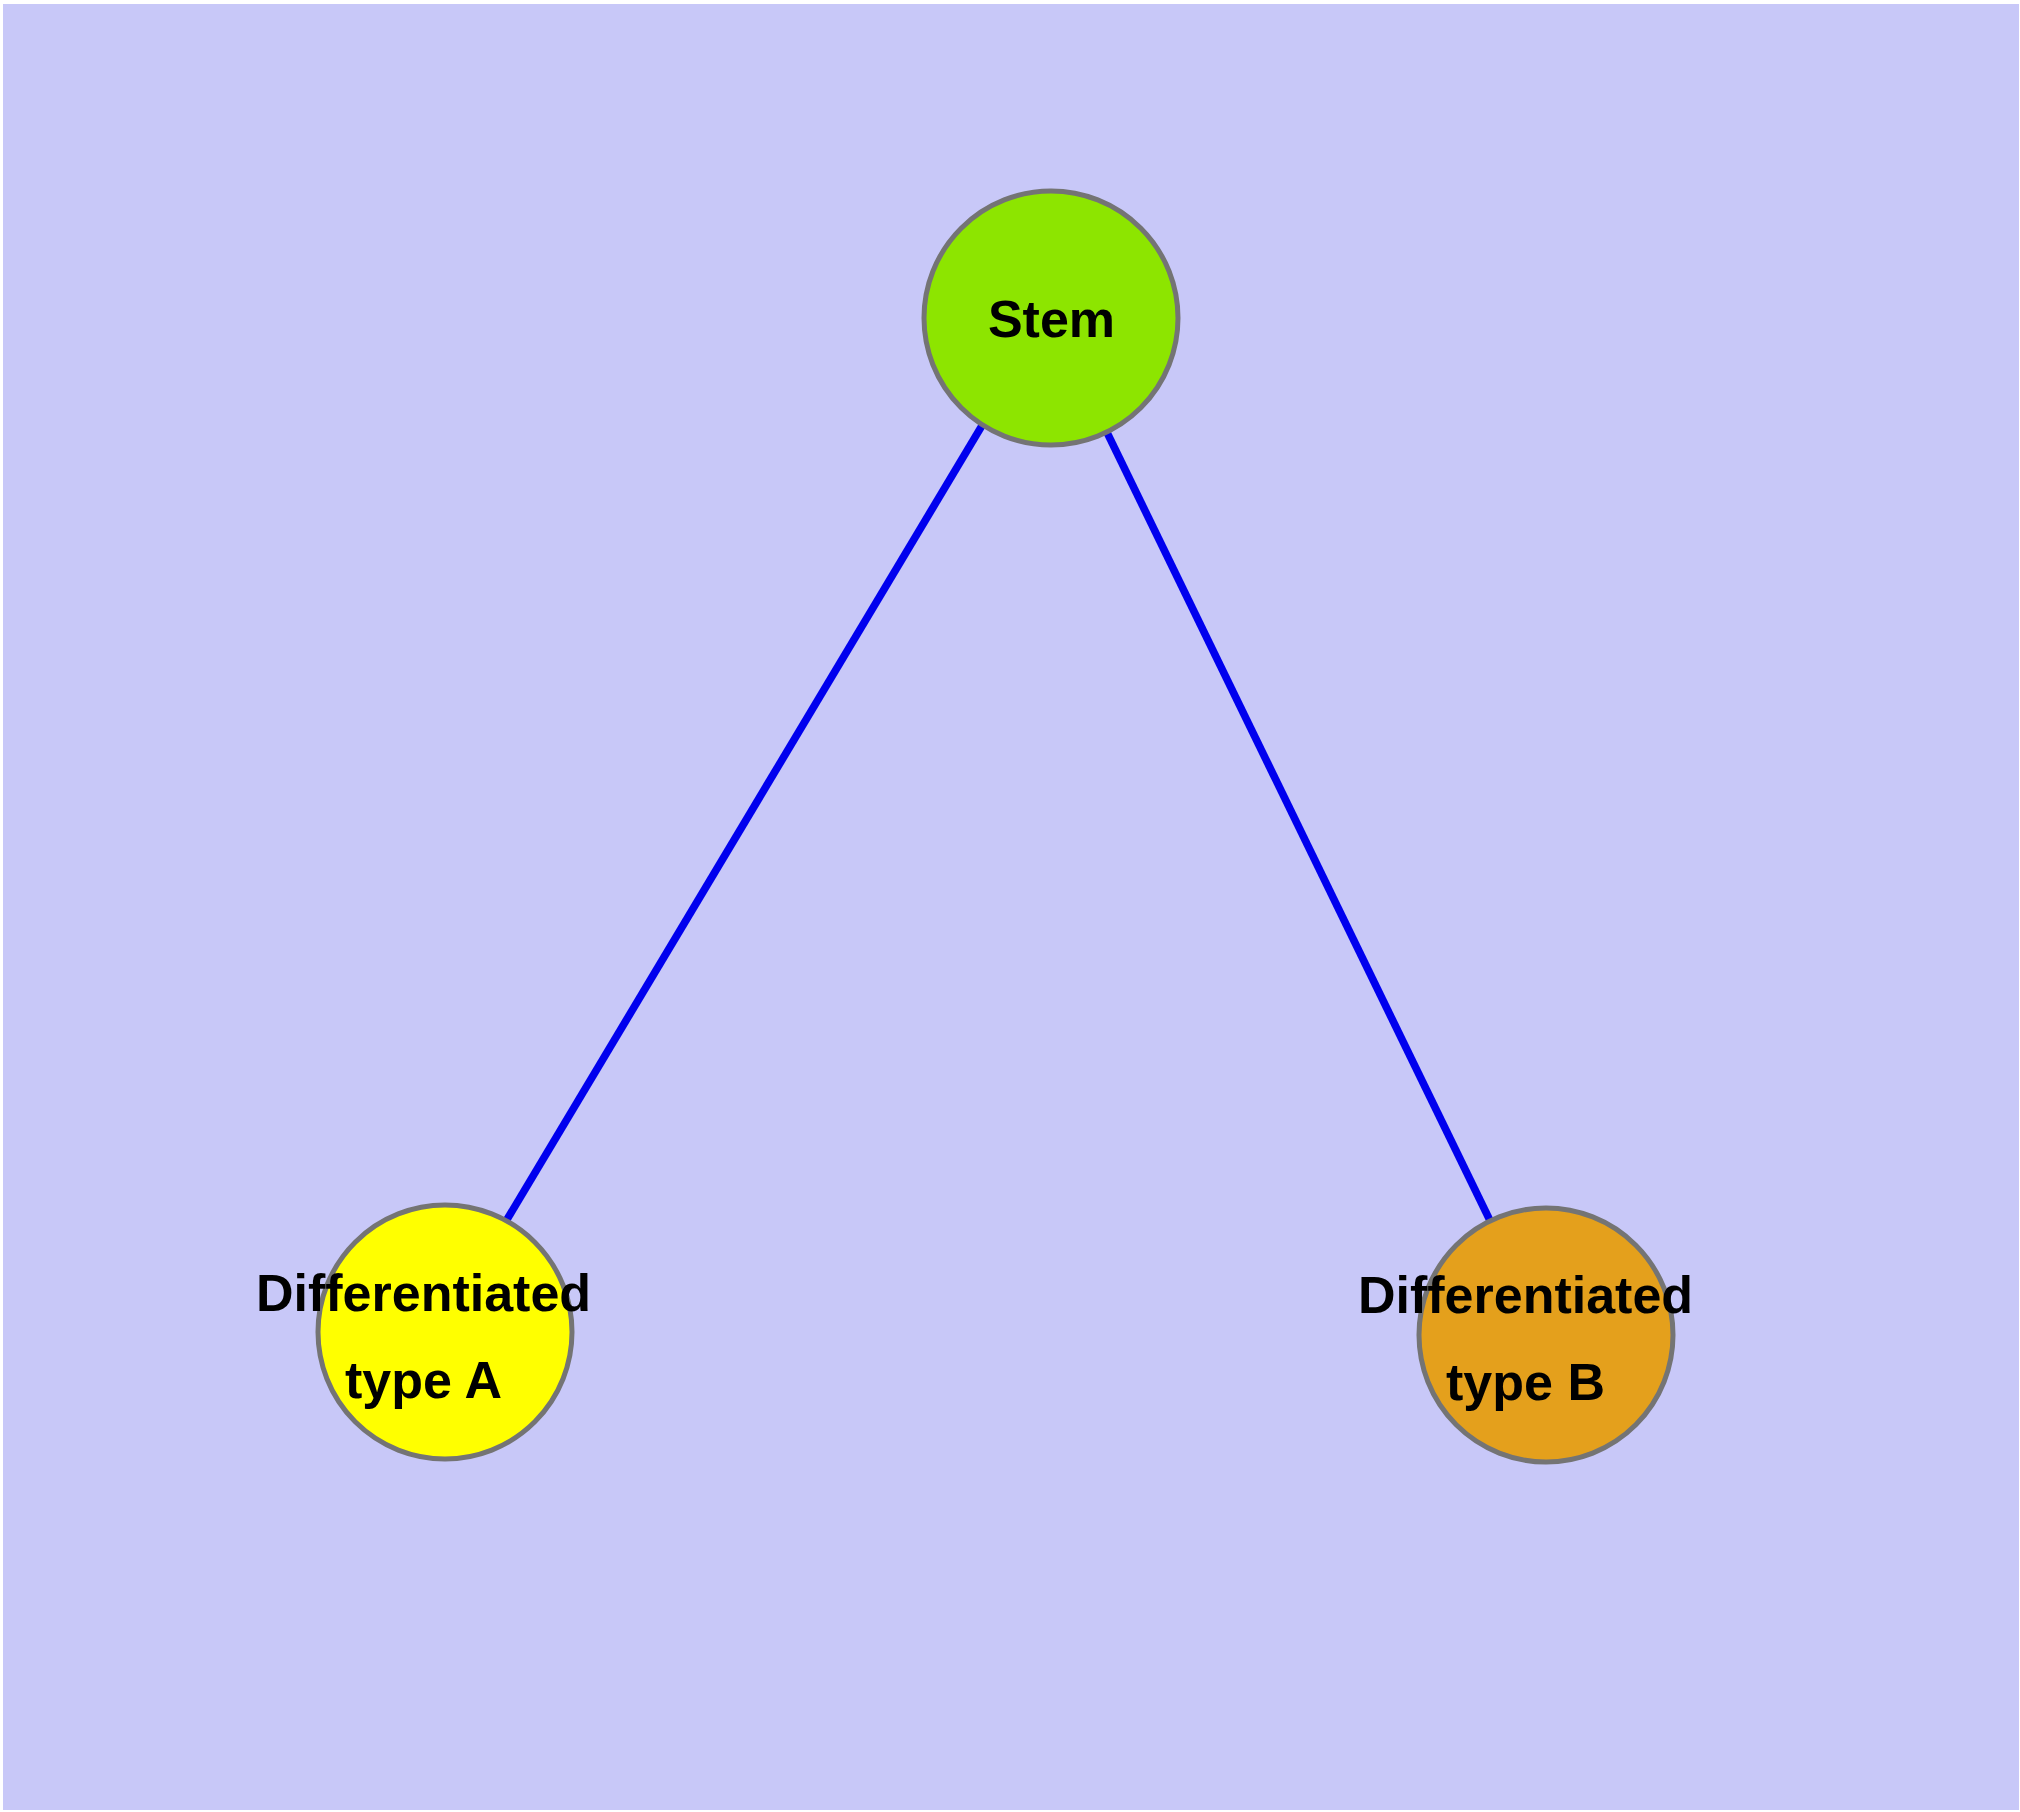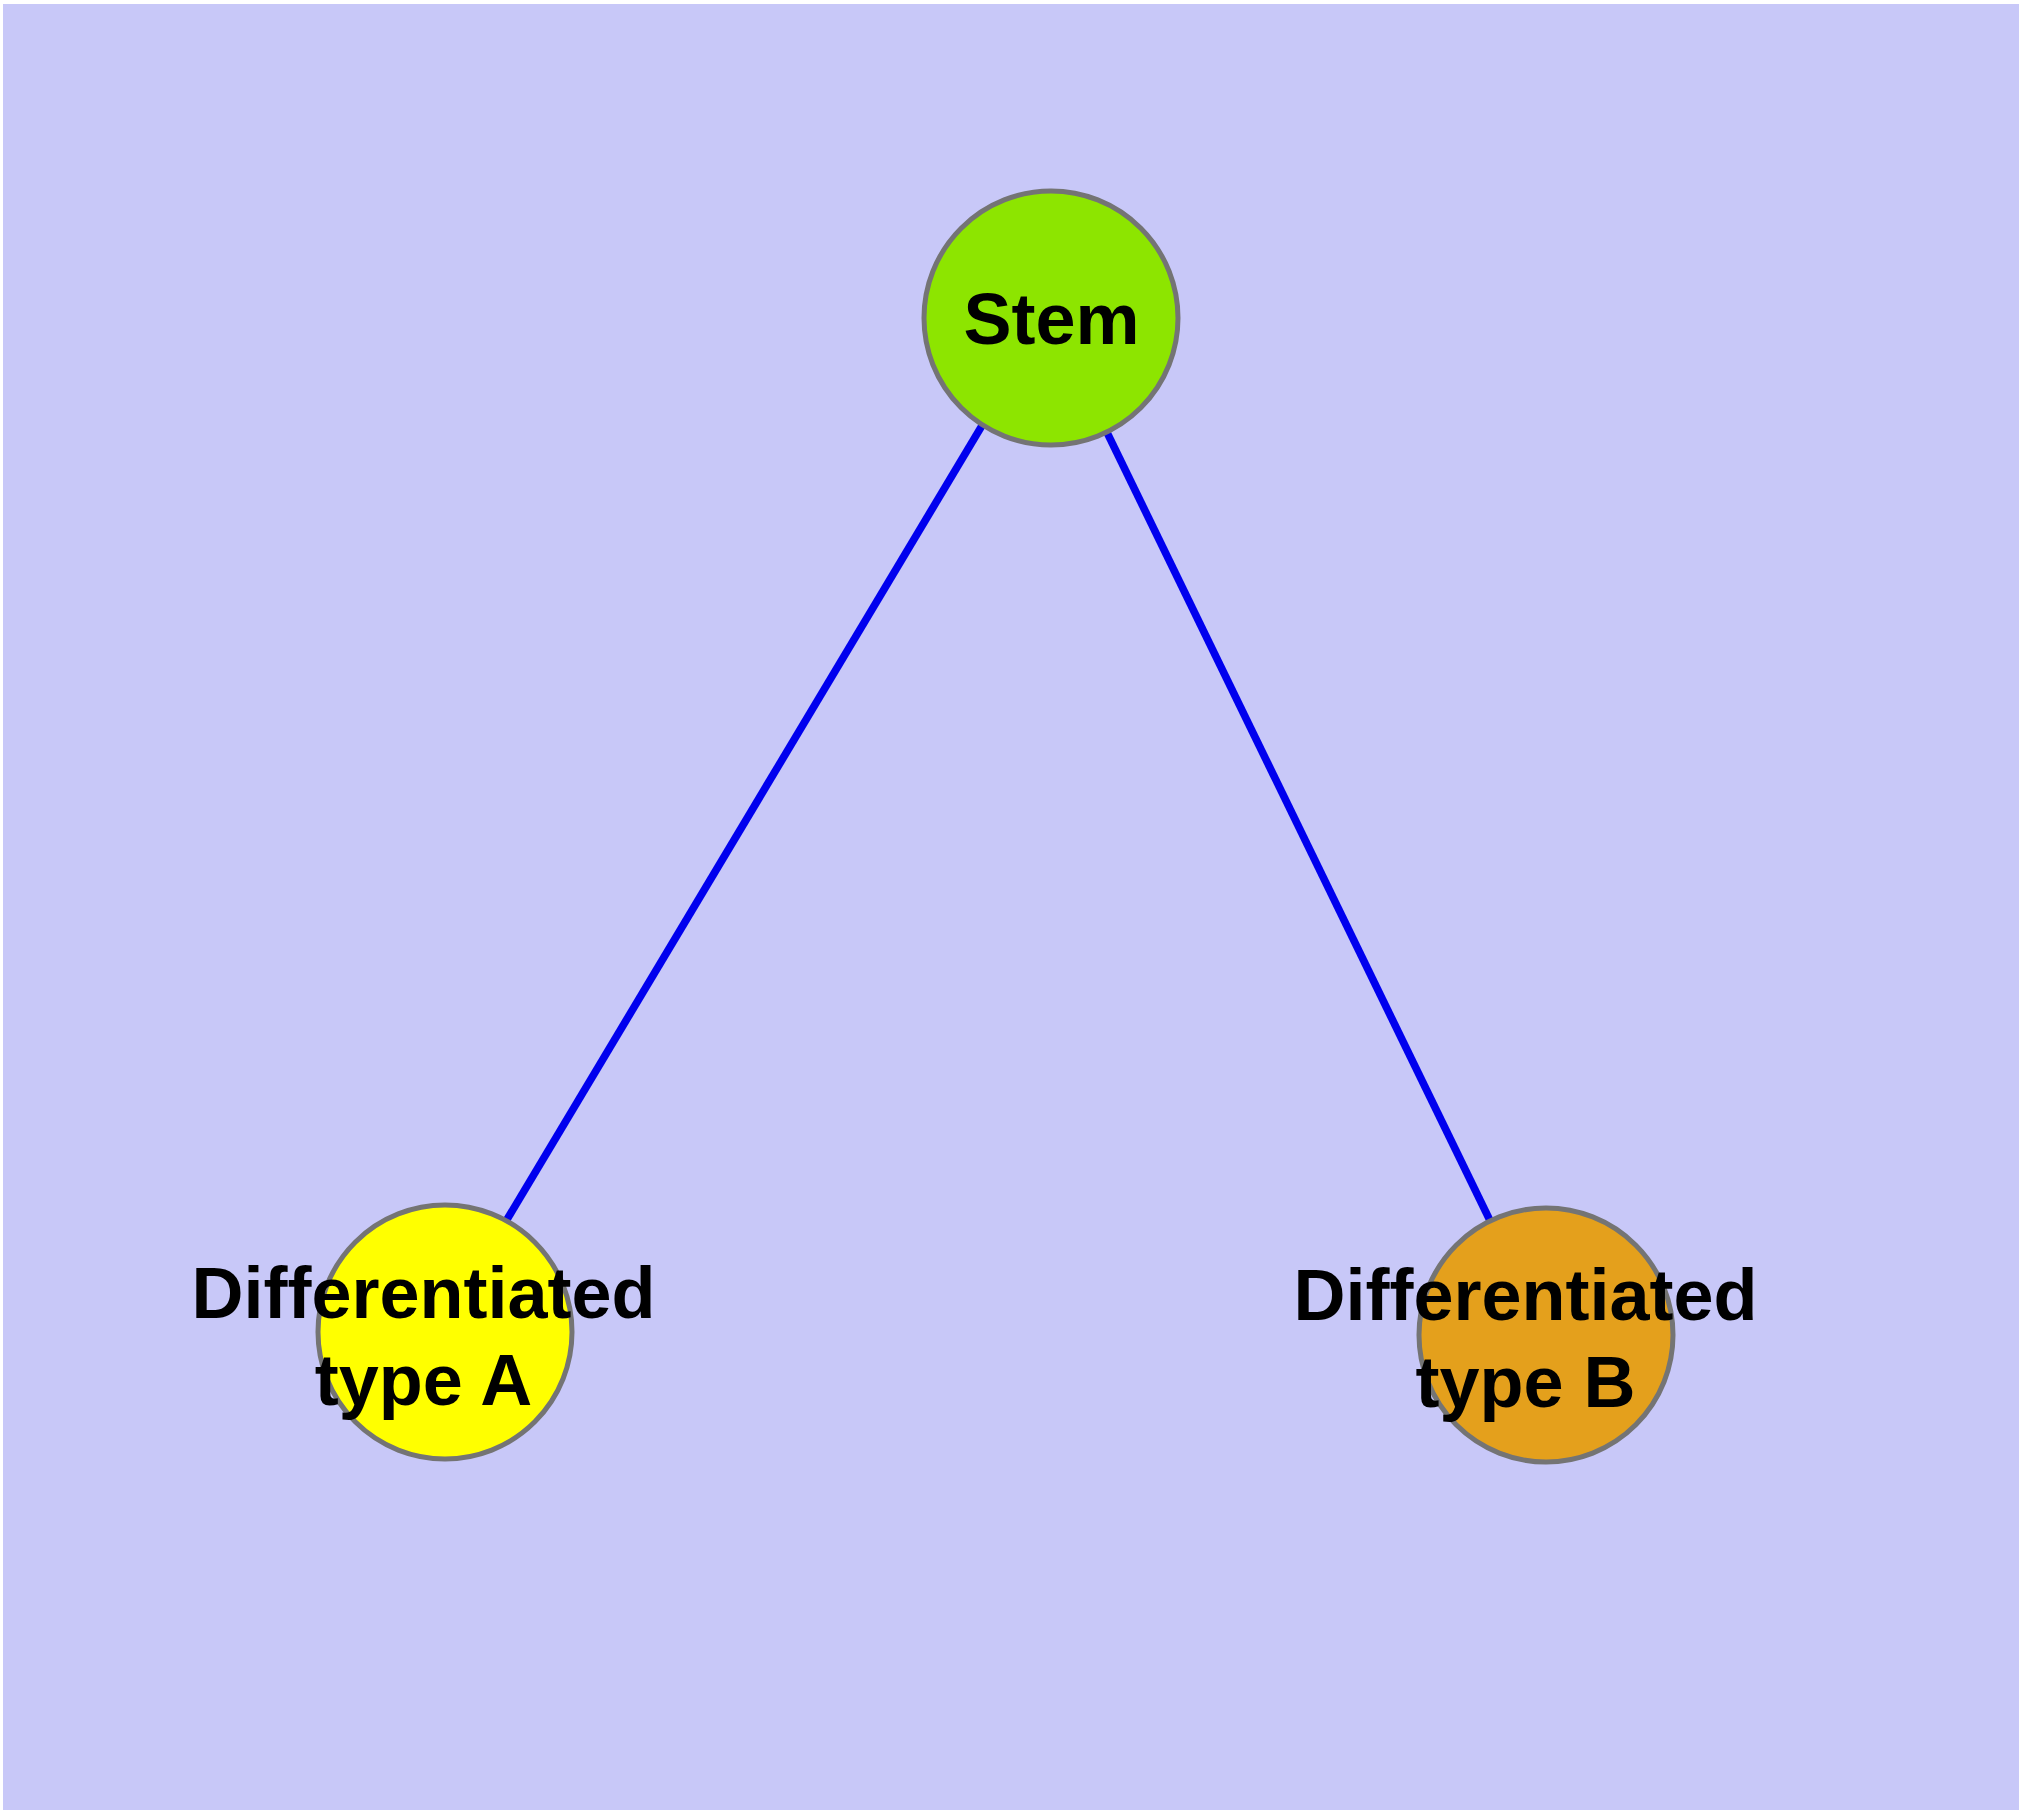--- a/index.html
+++ b/index.html
@@ -43,21 +43,21 @@
     transform: translate(-50%, -50%);
   }
   .node-stem   { left: 1048px; top: 314px; }
   .node-a      { left: 442px;  top: 1328px; }
   .node-b      { left: 1543px; top: 1331px; }
   .node-label {
     position: absolute;
     transform: translate(-50%, -50%);
     color: #000000;
     font-weight: bold;
-    font-size: 72px;
+    font-size: 52px;
     line-height: 87px;
     text-align: center;
     white-space: pre-line;
     letter-spacing: 0;
   }
   .label-stem { left: 1049px; top: 315px; }
   .label-a    { left: 421px;  top: 1333px; }
   .label-b    { left: 1523px; top: 1335px; }
 </style>
 </head>

